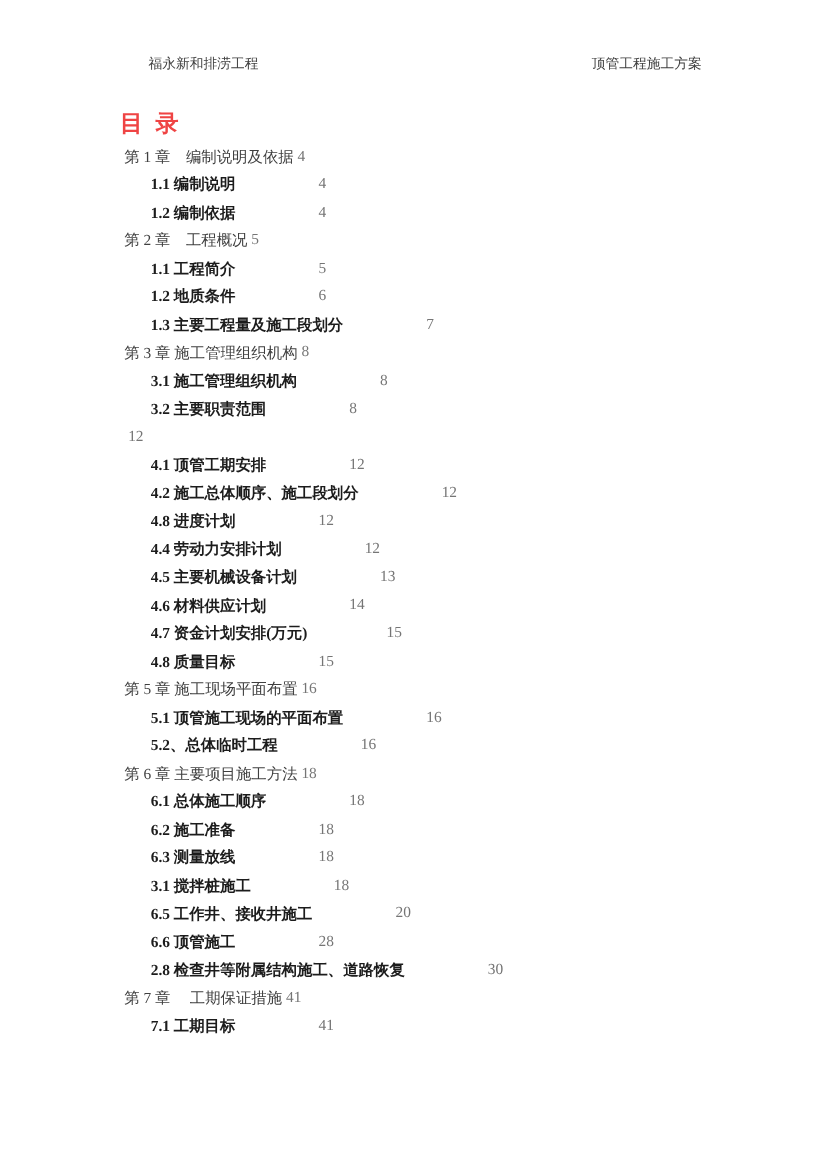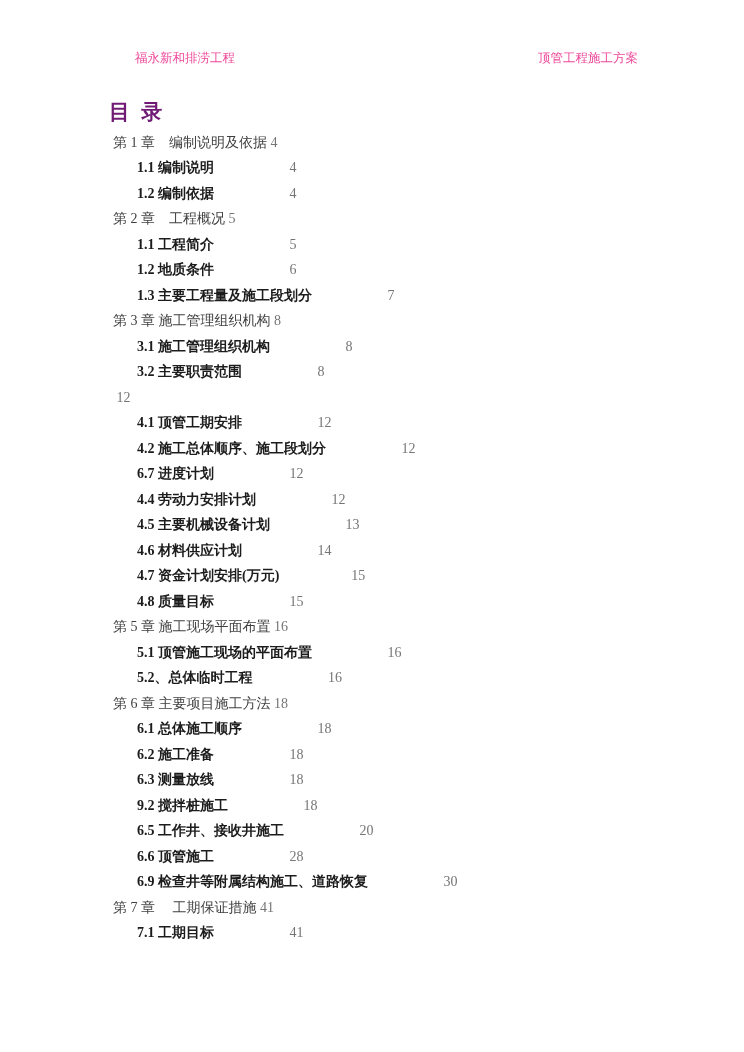--- a/index.html
+++ b/index.html
@@ -3,26 +3,26 @@
 <meta charset="utf-8">
 <style>
   html,body{margin:0;padding:0;background:#ffffff;}
   .page{
     width:744px;height:1052px;background:#ffffff;box-sizing:border-box;
     padding:50px 106px 0 113px;position:relative;overflow:hidden;
     font-family:"Liberation Serif","DejaVu Serif",serif;
   }
   .header{
     display:flex;justify-content:space-between;align-items:flex-start;
-    font-size:12.5px;line-height:16px;color:#ec4899;
+    font-size:12.5px;line-height:16px;color:#404040;
   }
   .header-left{margin-left:22px;}
   .header-right{text-align:left;}
   .title{
-    font-size:21px;font-weight:700;color:#701a75;line-height:24px;
+    font-size:21px;font-weight:700;color:#ef4444;line-height:24px;
     letter-spacing:3px;margin:34px 0 0 -4px;
   }
   .toc{margin-top:6px;font-size:14px;}
   .toc-item{
     height:25.5px;display:flex;align-items:center;white-space:pre;cursor:pointer;
   }
   .toc-item.chapter{color:#3f3f3f;font-weight:400;padding-left:0;}
   .toc-item.section{color:#1c1c1c;font-weight:700;padding-left:24px;gap:36px;}
   .toc-sep{white-space:pre;}
   .toc-page{
@@ -88,21 +88,21 @@
 
   <div class="toc-item section">
     <span class="toc-label">4.1 顶管工期安排</span><span class="toc-sep"> </span><span class="toc-page">12</span>
   </div>
 
   <div class="toc-item section">
     <span class="toc-label">4.2 施工总体顺序、施工段划分</span><span class="toc-sep"> </span><span class="toc-page">12</span>
   </div>
 
   <div class="toc-item section">
-    <span class="toc-label">6.7 进度计划</span><span class="toc-sep"> </span><span class="toc-page">12</span>
+    <span class="toc-label">4.8 进度计划</span><span class="toc-sep"> </span><span class="toc-page">12</span>
   </div>
 
   <div class="toc-item section">
     <span class="toc-label">4.4 劳动力安排计划</span><span class="toc-sep"> </span><span class="toc-page">12</span>
   </div>
 
   <div class="toc-item section">
     <span class="toc-label">4.5 主要机械设备计划</span><span class="toc-sep"> </span><span class="toc-page">13</span>
   </div>
 
@@ -140,34 +140,34 @@
 
   <div class="toc-item section">
     <span class="toc-label">6.2 施工准备</span><span class="toc-sep"> </span><span class="toc-page">18</span>
   </div>
 
   <div class="toc-item section">
     <span class="toc-label">6.3 测量放线</span><span class="toc-sep"> </span><span class="toc-page">18</span>
   </div>
 
   <div class="toc-item section">
-    <span class="toc-label">9.2 搅拌桩施工</span><span class="toc-sep"> </span><span class="toc-page">18</span>
+    <span class="toc-label">3.1 搅拌桩施工</span><span class="toc-sep"> </span><span class="toc-page">18</span>
   </div>
 
   <div class="toc-item section">
     <span class="toc-label">6.5 工作井、接收井施工</span><span class="toc-sep"> </span><span class="toc-page">20</span>
   </div>
 
   <div class="toc-item section">
     <span class="toc-label">6.6 顶管施工</span><span class="toc-sep"> </span><span class="toc-page">28</span>
   </div>
 
 
   <div class="toc-item section">
-    <span class="toc-label">6.9 检查井等附属结构施工、道路恢复</span><span class="toc-sep"> </span><span class="toc-page">30</span>
+    <span class="toc-label">2.8 检查井等附属结构施工、道路恢复</span><span class="toc-sep"> </span><span class="toc-page">30</span>
   </div>
 
   <div class="toc-item chapter">
     <span class="toc-label">第 7 章　 工期保证措施</span><span class="toc-sep"> </span><span class="toc-page">41</span>
   </div>
 
   <div class="toc-item section">
     <span class="toc-label">7.1 工期目标</span><span class="toc-sep"> </span><span class="toc-page">41</span>
   </div>
 </div>

